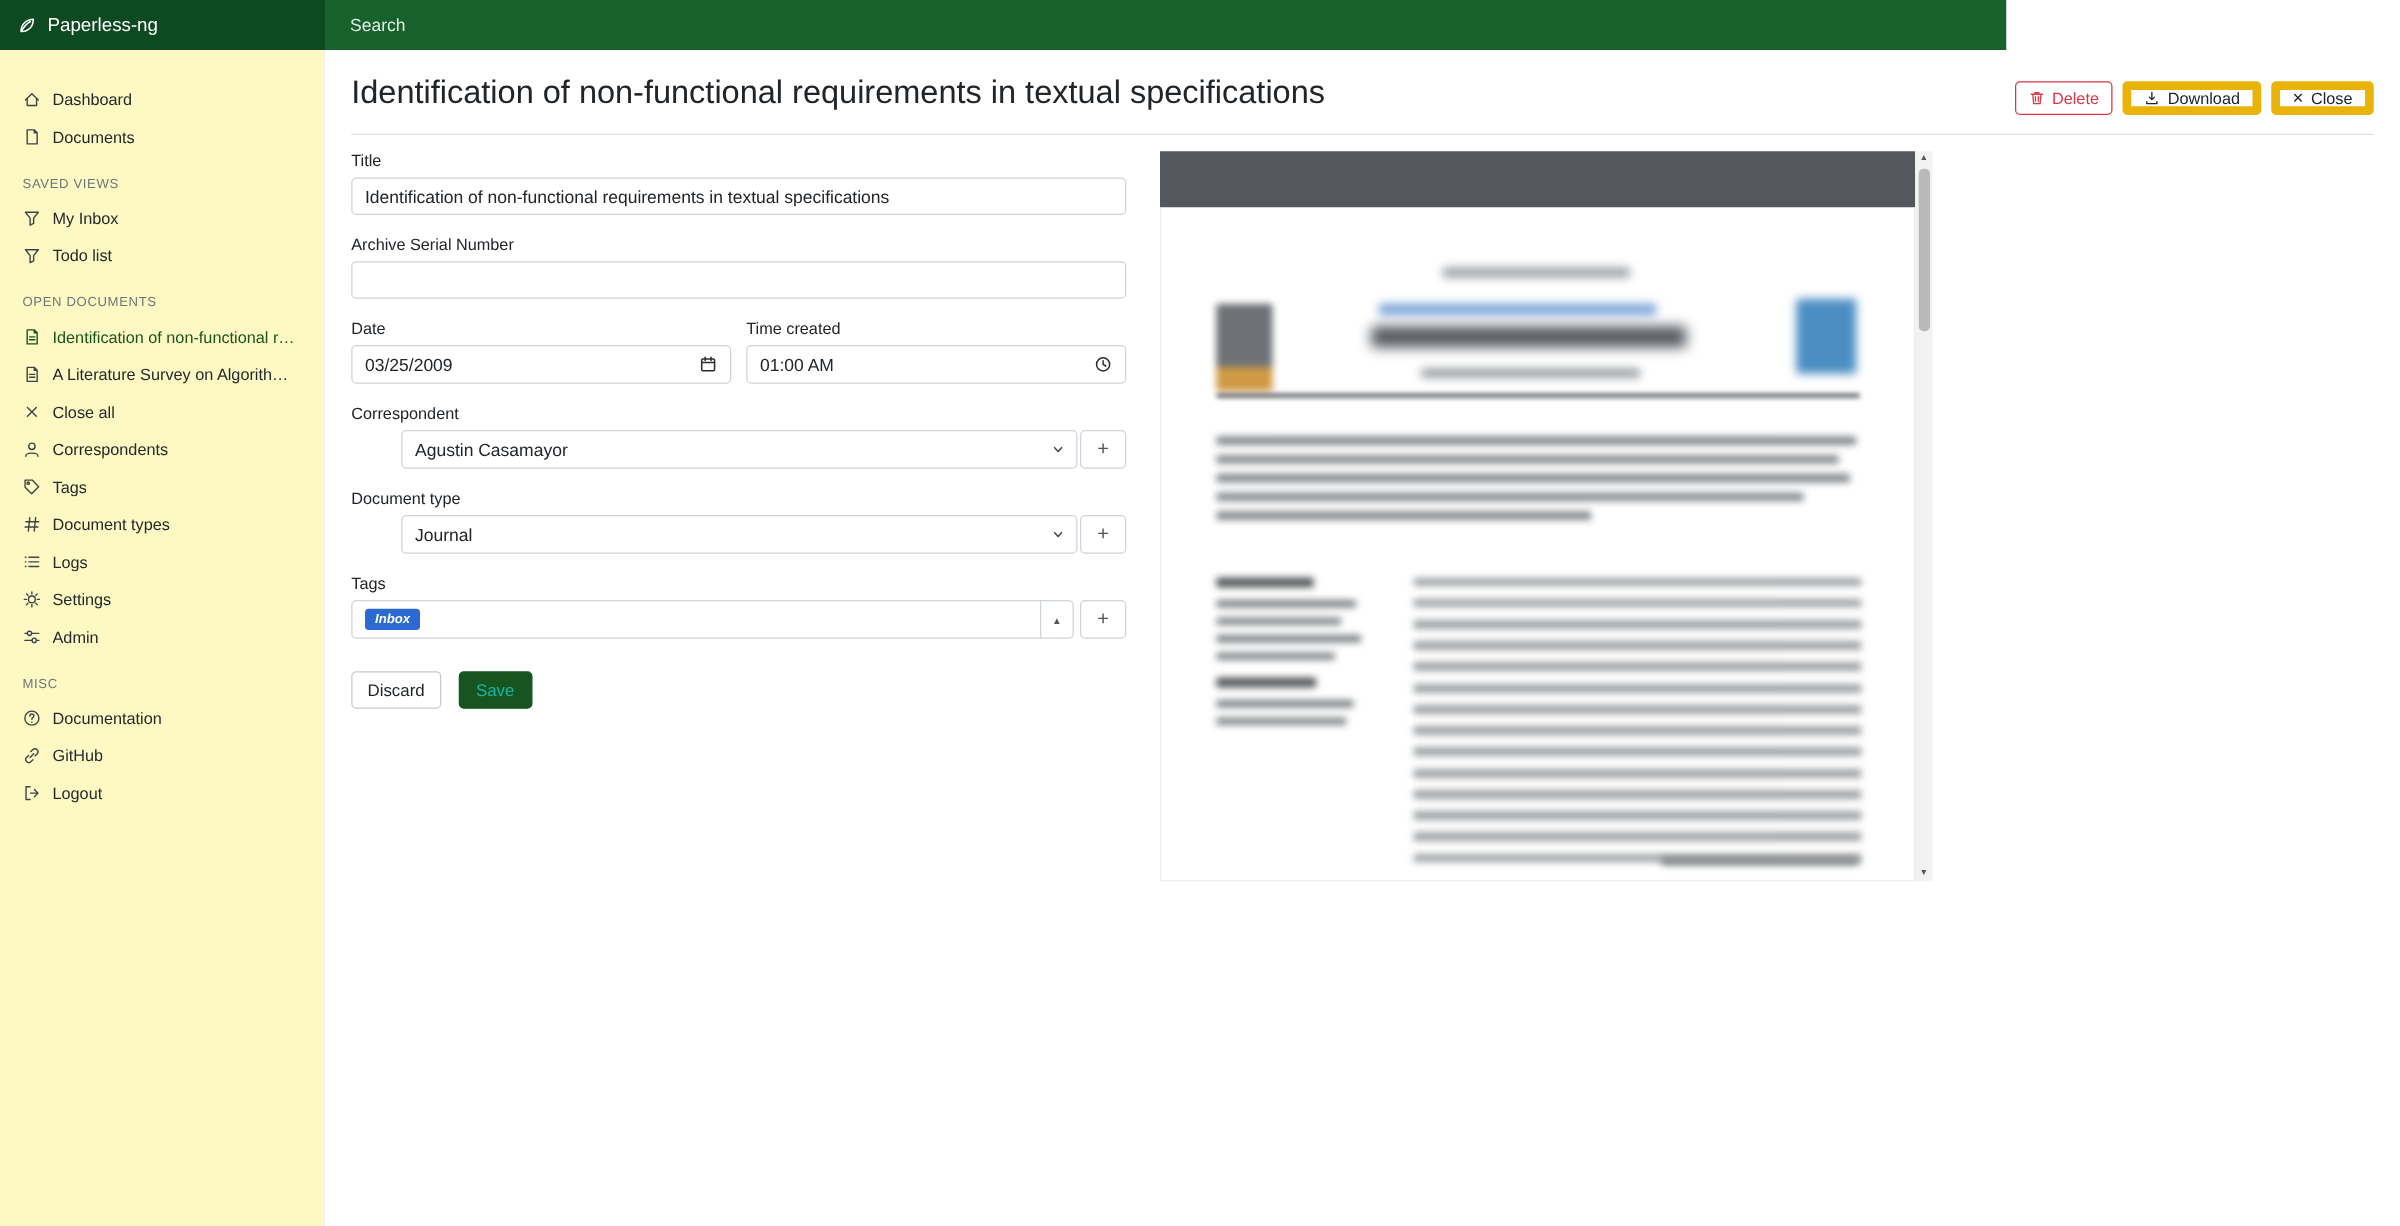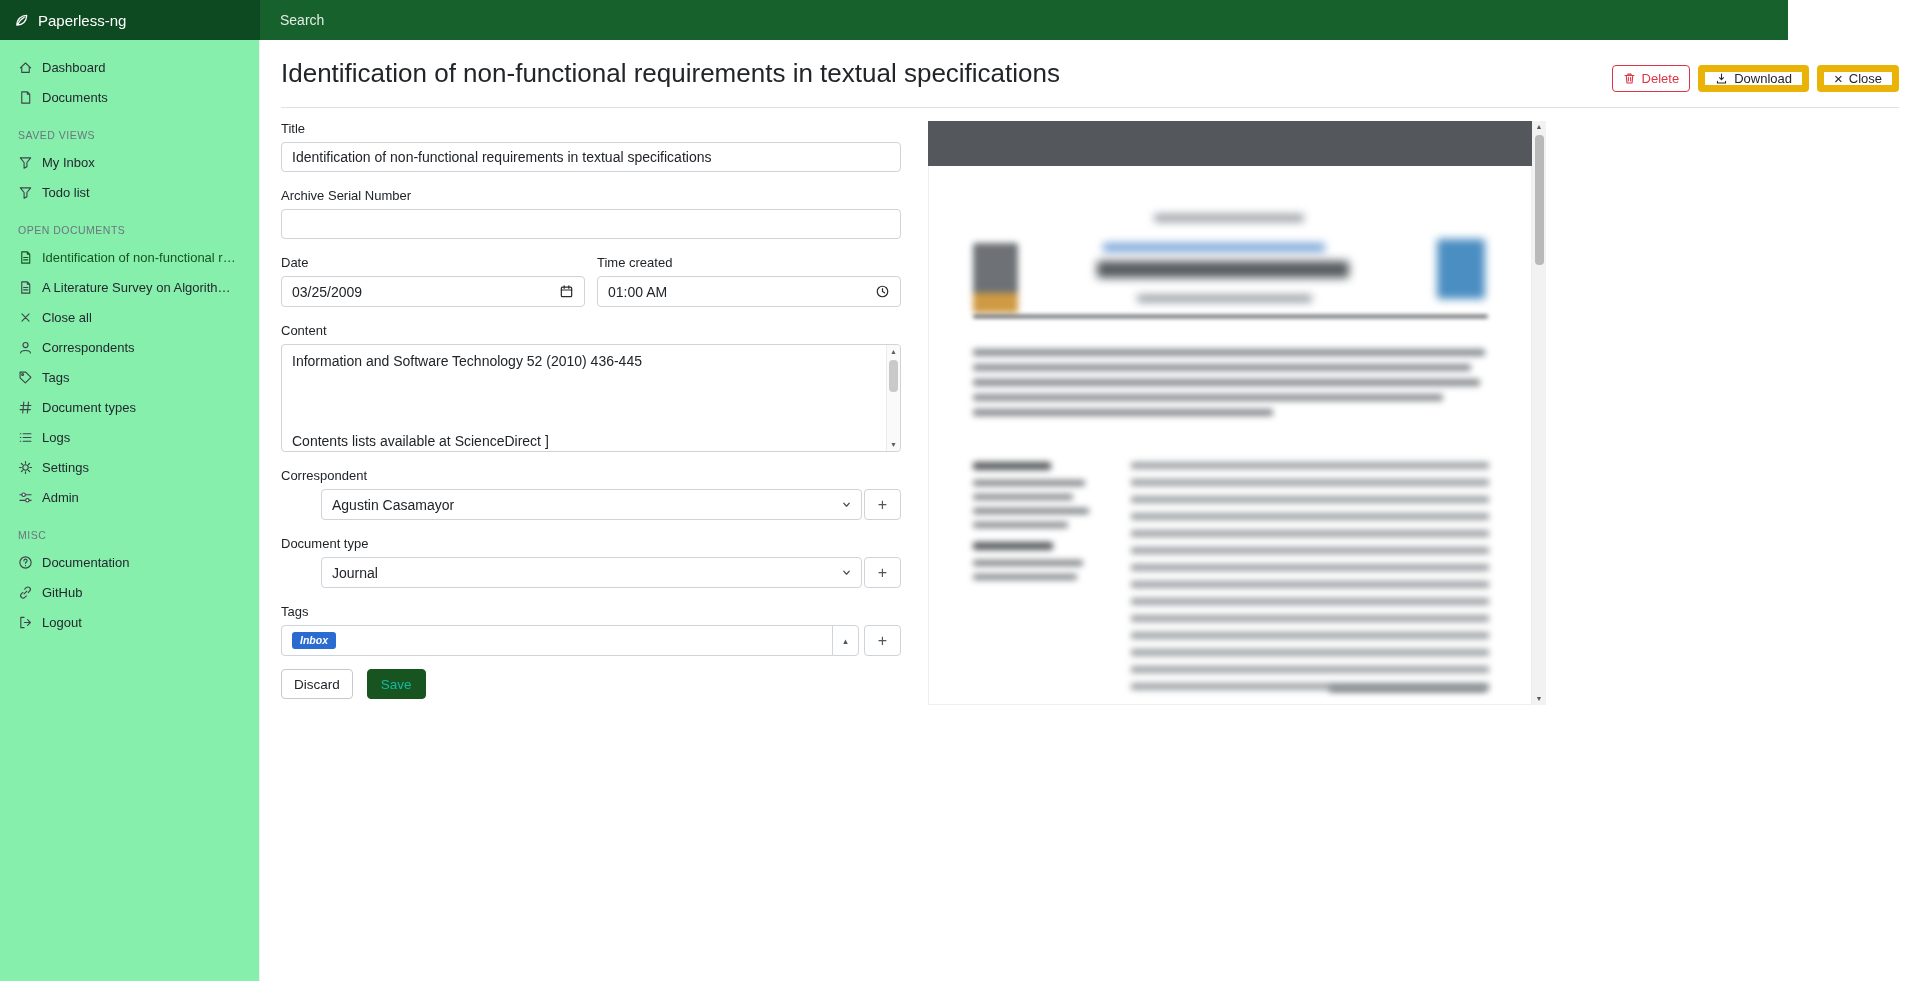--- a/index.html
+++ b/index.html
@@ -1,29 +1,29 @@
 <!DOCTYPE html>
 <html><head>
 <meta charset="utf-8">
 <style>
   * { margin:0; padding:0; box-sizing:border-box; }
   html,body { width:1920px; height:981px; overflow:hidden; background:#fff;
               font-family:"Liberation Sans", sans-serif; color:#212529; }
   .app { position:relative; width:1920px; height:981px; }
 
   
-  .topbar { position:absolute; top:0; left:0; width:1788px; height:40px; display:flex; z-index:5; }
+  .topbar { position:absolute; top:0; left:0; width:1605px; height:40px; display:flex; z-index:5; }
   .brand { width:260px; height:40px; background:#0d4a21; color:#fff; display:flex;
            align-items:center; gap:9px; padding-left:14px; font-size:15px; flex:none; }
   .search-area { flex:1; background:#17622c; display:flex; align-items:center; padding-left:20px; }
   .search-text { color:rgba(255,255,255,.88); font-size:14px; }
 
   
-  .sidebar { position:absolute; top:40px; left:0; width:260px; height:941px; background:#86efac;
-             border-right:1px solid #edf0f2; padding-top:12px; overflow:hidden; }
+  .sidebar { position:absolute; top:40px; left:0; width:260px; height:941px; background:#fef9c3;
+             border-right:1px solid #edf0f2; padding-top:24px; overflow:hidden; }
   .side-item { display:flex; align-items:center; gap:9px; height:30px; padding:0 18px;
                font-size:13px; color:#24292e; cursor:pointer; }
   .side-item .icon { color:#3e4449; }
   .side-item span.lbl { white-space:nowrap; overflow:hidden; text-overflow:ellipsis; }
   .side-item.active { color:#17541f; }
   .side-item.active .icon { color:#17541f; }
   .side-header { font-size:10.5px; color:#6c757d; letter-spacing:.5px; padding:17px 18px 6px; }
 
   .icon { width:15px; height:15px; flex:none; stroke:currentColor; fill:none;
           stroke-width:1.2; stroke-linecap:round; stroke-linejoin:round; }
@@ -79,21 +79,21 @@
 
   .tags-row { display:flex; gap:5px; }
   .tags-group { flex:1; display:flex; }
   .tags-input { flex:1; border-radius:4px 0 0 4px; }
   .caret-btn { width:27px; height:31px; border:1px solid #ced4da; margin-left:-1px;
                background:#fff; border-radius:0 4px 4px 0; color:#555; font-size:9px;
                display:flex; align-items:center; justify-content:center; cursor:pointer; }
   .tag-badge { color:#fff; font-size:10.5px; font-weight:bold; padding:3px 8px;
                border-radius:3px; line-height:1.1; cursor:pointer;font-style:italic; }
 
-  .form-actions { display:flex; gap:14px; margin-top:13px; }
+  .form-actions { display:flex; gap:14px; margin-top:26px; }
   .btn-discard { height:30px; padding:0 12px; border:1px solid #c6cacd; background:#fff;
                  border-radius:4px; font-size:13.5px; color:#212529; cursor:pointer;
                  font-family:inherit; }
   .btn-save { height:30px; padding:0 13px; border:1px solid #17541f; background:#17541f;
               border-radius:4px; font-size:13.5px; color:#14b8a6; cursor:pointer;
               font-family:inherit; }
 
   
   .preview { margin-left:27px; width:618px; height:584px; display:flex; flex:none; }
   .preview-main { flex:1; display:flex; flex-direction:column; min-width:0; }
@@ -357,35 +357,20 @@
             <label class="form-label">Time created</label>
             <div class="input">
               <span>01:00 AM</span>
               <svg class="icon field-end" style="stroke-width:1.3">
                   <use href="#i-clock"></use>
                 </svg>
             </div>
           </div>
         </div>
 
-        <div class="form-group">
-          <label class="form-label">Content</label>
-          <div class="content-box">
-            <div class="content-text">Information and Software Technology 52 (2010) 436-445
-
-
-
-Contents lists available at ScienceDirect ]</div>
-            <div class="vscroll">
-              <span class="arr">▲</span>
-              <div class="thumb"></div>
-              <span class="arr down">▼</span>
-            </div>
-          </div>
-        </div>
 
         <div class="form-group">
           <label class="form-label">Correspondent</label>
           <div class="select-row">
             <div class="select">
               <span>Agustin Casamayor</span>
               <svg class="icon caret">
                   <use href="#i-caret"></use>
                 </svg>
             </div>

